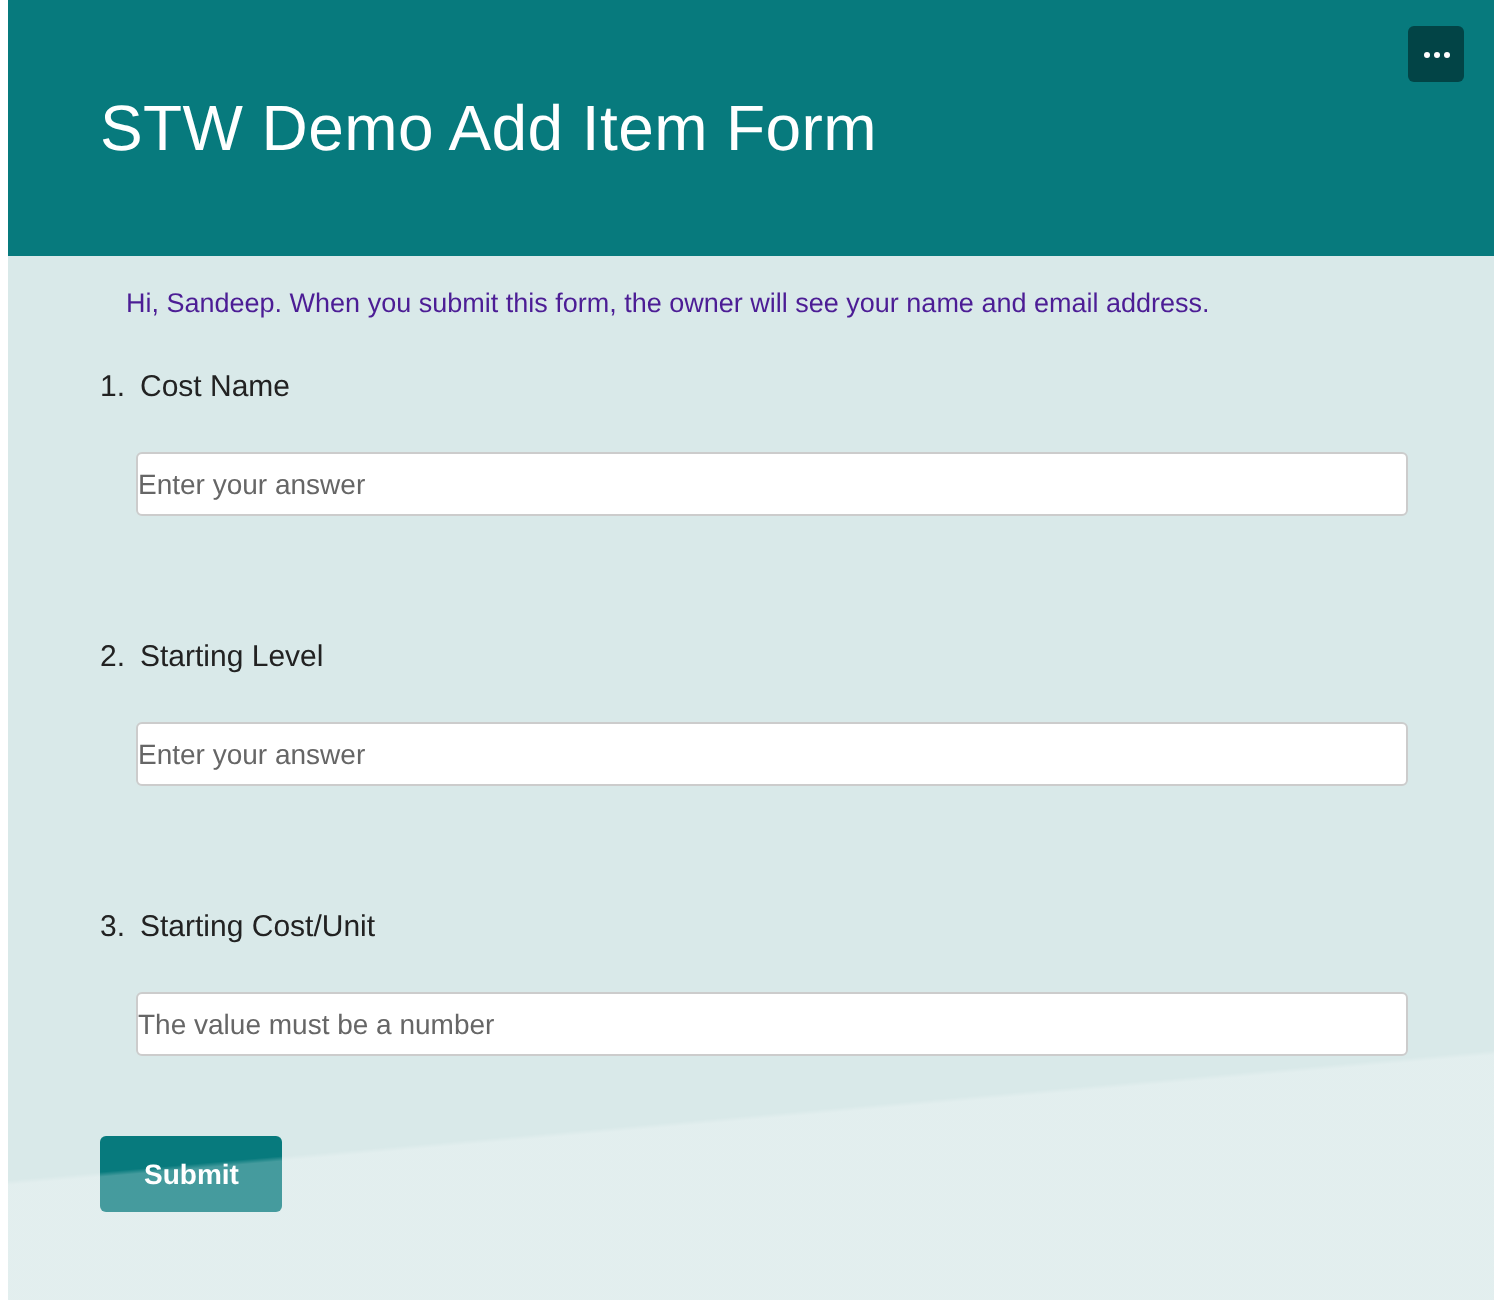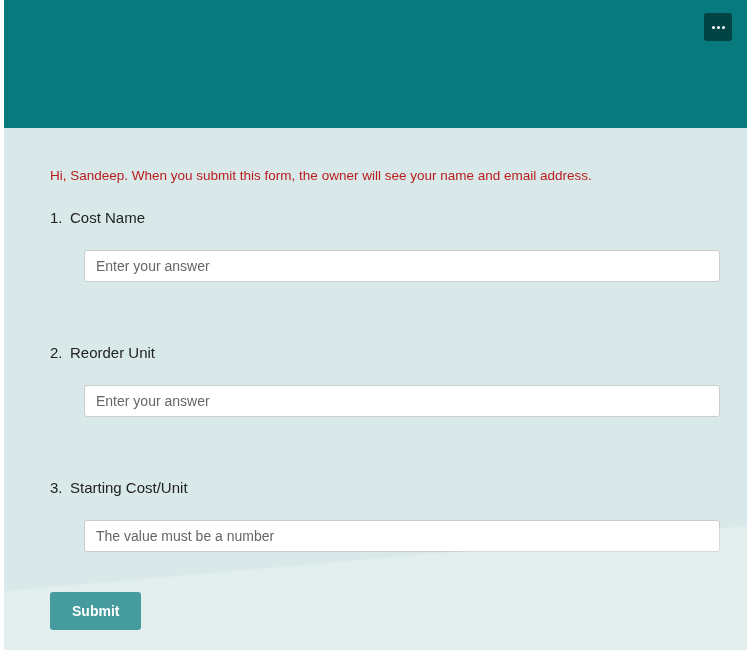--- a/index.html
+++ b/index.html
@@ -55,23 +55,24 @@
       display: flex;
       gap: 2px;
     }
     .menu-dots span {
       width: 3px;
       height: 3px;
       background: #fff;
       border-radius: 50%;
     }
     .intro {
-      padding: 40px 46px 0 46px;
-      color: #b91c1c;
+      padding: 16px 46px 0 46px;
+      color: #4c1d95;
       font-size: 13.5px;
+      margin-left: 13px;
     }
     .questions {
       padding: 26px 46px 0 46px;
     }
     .question {
       margin-bottom: 62px;
     }
     .question:last-of-type {
       margin-bottom: 40px;
     }
@@ -80,23 +81,23 @@
       gap: 6px;
       font-size: 15px;
       color: #222;
       margin-bottom: 24px;
     }
     .q-number {
       min-width: 14px;
     }
     .q-input {
       width: 636px;
-      margin-left: 34px;
+      margin-left: 18px;
       height: 32px;
-      padding: 6px 11px;
+      padding: 6px 0;
       font-size: 14px;
       border: 1px solid #ccc;
       border-radius: 3px;
       font-family: inherit;
       color: #333;
       outline: none;
     }
     .q-input::placeholder {
       color: #666;
     }
@@ -124,20 +125,21 @@
       background: linear-gradient(175deg, transparent 49%, rgba(255,255,255,0.25) 50%);
       pointer-events: none;
     }
   </style>
 </head>
 <body>
 
 <div class="page-edge">
   <div class="container">
     <div class="header">
+      <h1 class="title">STW Demo Add Item Form</h1>
       <div class="menu-btn">
         <div class="menu-dots">
           <span></span>
             <span></span>
             <span></span>
         </div>
       </div>
     </div>
 
     <div class="intro">Hi, Sandeep. When you submit this form, the owner will see your name and email address.</div>
@@ -148,21 +150,21 @@
         <div class="q-label">
           <span class="q-number">1.</span>
           <span>Cost Name</span>
         </div>
         <input type="text" class="q-input" placeholder="Enter your answer" style="">
       </div>
 
       <div class="question">
         <div class="q-label">
           <span class="q-number">2.</span>
-          <span>Reorder Unit</span>
+          <span>Starting Level</span>
         </div>
         <input type="text" class="q-input" placeholder="Enter your answer" style="">
       </div>
 
       <div class="question">
         <div class="q-label">
           <span class="q-number">3.</span>
           <span>Starting Cost/Unit</span>
         </div>
         <input type="text" class="q-input" placeholder="The value must be a number" style="">

